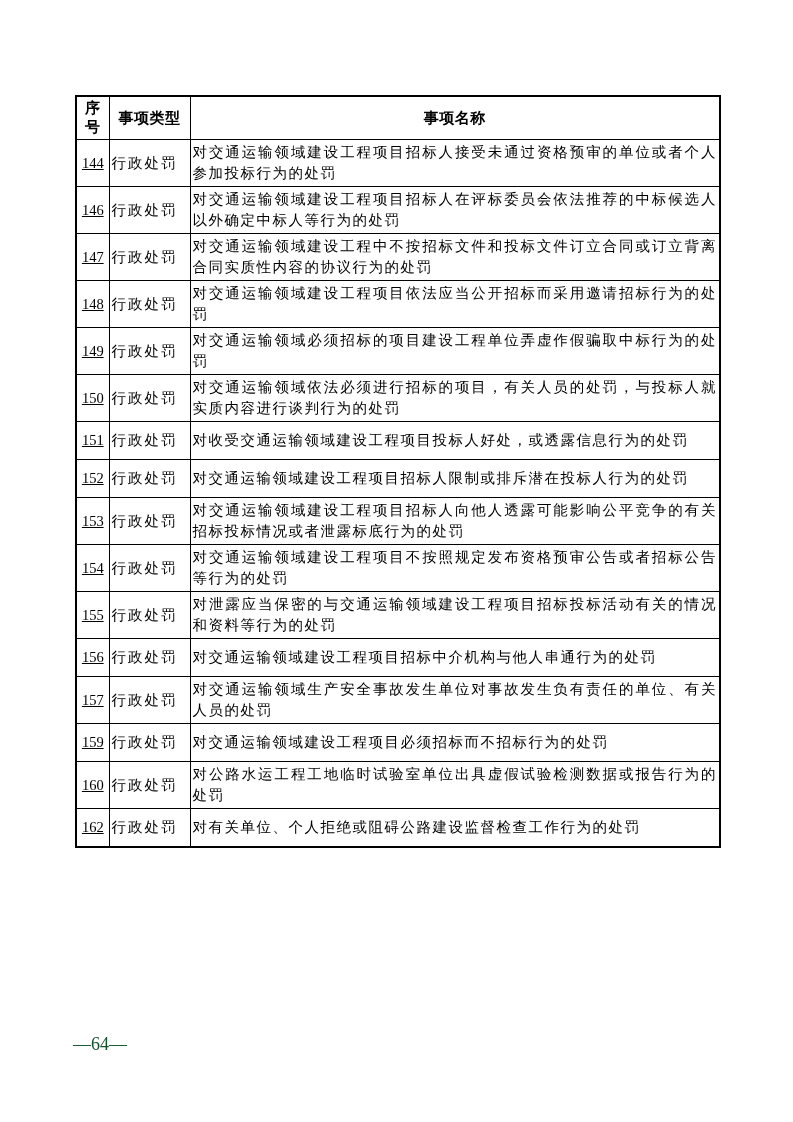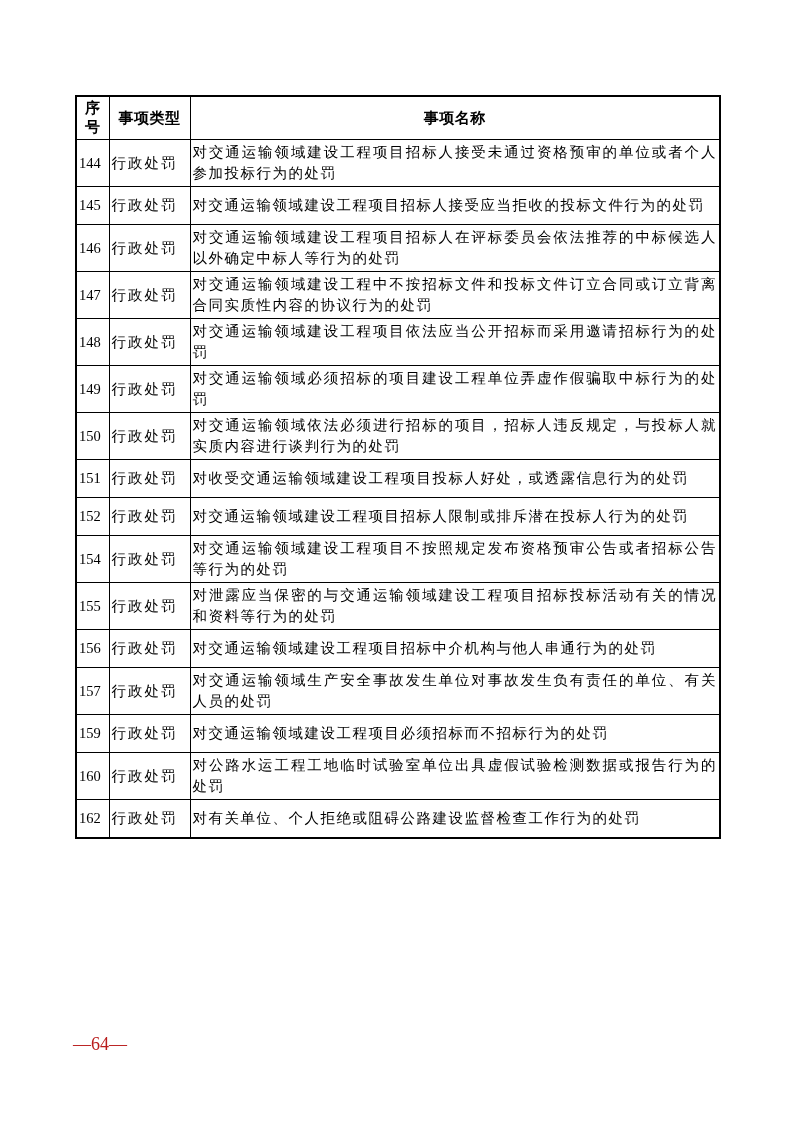--- a/index.html
+++ b/index.html
@@ -41,40 +41,42 @@
     padding: 2px 1px;
     letter-spacing: 0.5px;
   }
   table.items-table td {
     height: 38px;
     font-family: "Liberation Serif", serif;
     font-size: 14.5px;
     padding: 2px;
   }
   td.col-no {
+    text-align: center;
     font-size: 15px;
     letter-spacing: 0px;
+    text-decoration: underline;
   }
   td.col-type {
     text-align: left;
     letter-spacing: 2px;
   }
   td.col-name {
     text-align: justify;
     padding: 4px 2px 4px 3px;
     line-height: 21px;
     letter-spacing: 1.5px;
   }
   .page-number {
     position: absolute;
     left: 73px;
     top: 1034px;
     font-family: "Liberation Serif", serif;
     font-size: 18px;
-    color: #b91c1c;
+    color: #14532d;
     letter-spacing: 0px;
   }
 </style>
 </head>
 <body>
 
 <div class="page">
 
   <table class="items-table">
     <colgroup>
@@ -89,25 +91,20 @@
         <th>事项名称</th>
       </tr>
     </thead>
     <tbody id="rows-body">
         <tr>
           <td class="col-no">144</td>
           <td class="col-type">行政处罚</td>
           <td class="col-name">对交通运输领域建设工程项目招标人接受未通过资格预审的单位或者个人参加投标行为的处罚</td>
         </tr>
         <tr>
-          <td class="col-no">145</td>
-          <td class="col-type">行政处罚</td>
-          <td class="col-name">对交通运输领域建设工程项目招标人接受应当拒收的投标文件行为的处罚</td>
-        </tr>
-        <tr>
           <td class="col-no">146</td>
           <td class="col-type">行政处罚</td>
           <td class="col-name">对交通运输领域建设工程项目招标人在评标委员会依法推荐的中标候选人以外确定中标人等行为的处罚</td>
         </tr>
         <tr>
           <td class="col-no">147</td>
           <td class="col-type">行政处罚</td>
           <td class="col-name">对交通运输领域建设工程中不按招标文件和投标文件订立合同或订立背离合同实质性内容的协议行为的处罚</td>
         </tr>
         <tr>
@@ -116,31 +113,36 @@
           <td class="col-name">对交通运输领域建设工程项目依法应当公开招标而采用邀请招标行为的处罚</td>
         </tr>
         <tr>
           <td class="col-no">149</td>
           <td class="col-type">行政处罚</td>
           <td class="col-name">对交通运输领域必须招标的项目建设工程单位弄虚作假骗取中标行为的处罚</td>
         </tr>
         <tr>
           <td class="col-no">150</td>
           <td class="col-type">行政处罚</td>
-          <td class="col-name">对交通运输领域依法必须进行招标的项目，招标人违反规定，与投标人就实质内容进行谈判行为的处罚</td>
+          <td class="col-name">对交通运输领域依法必须进行招标的项目，有关人员的处罚，与投标人就实质内容进行谈判行为的处罚</td>
         </tr>
         <tr>
           <td class="col-no">151</td>
           <td class="col-type">行政处罚</td>
           <td class="col-name">对收受交通运输领域建设工程项目投标人好处，或透露信息行为的处罚</td>
         </tr>
         <tr>
           <td class="col-no">152</td>
           <td class="col-type">行政处罚</td>
           <td class="col-name">对交通运输领域建设工程项目招标人限制或排斥潜在投标人行为的处罚</td>
+        </tr>
+        <tr>
+          <td class="col-no">153</td>
+          <td class="col-type">行政处罚</td>
+          <td class="col-name">对交通运输领域建设工程项目招标人向他人透露可能影响公平竞争的有关招标投标情况或者泄露标底行为的处罚</td>
         </tr>
         <tr>
           <td class="col-no">154</td>
           <td class="col-type">行政处罚</td>
           <td class="col-name">对交通运输领域建设工程项目不按照规定发布资格预审公告或者招标公告等行为的处罚</td>
         </tr>
         <tr>
           <td class="col-no">155</td>
           <td class="col-type">行政处罚</td>
           <td class="col-name">对泄露应当保密的与交通运输领域建设工程项目招标投标活动有关的情况和资料等行为的处罚</td>

